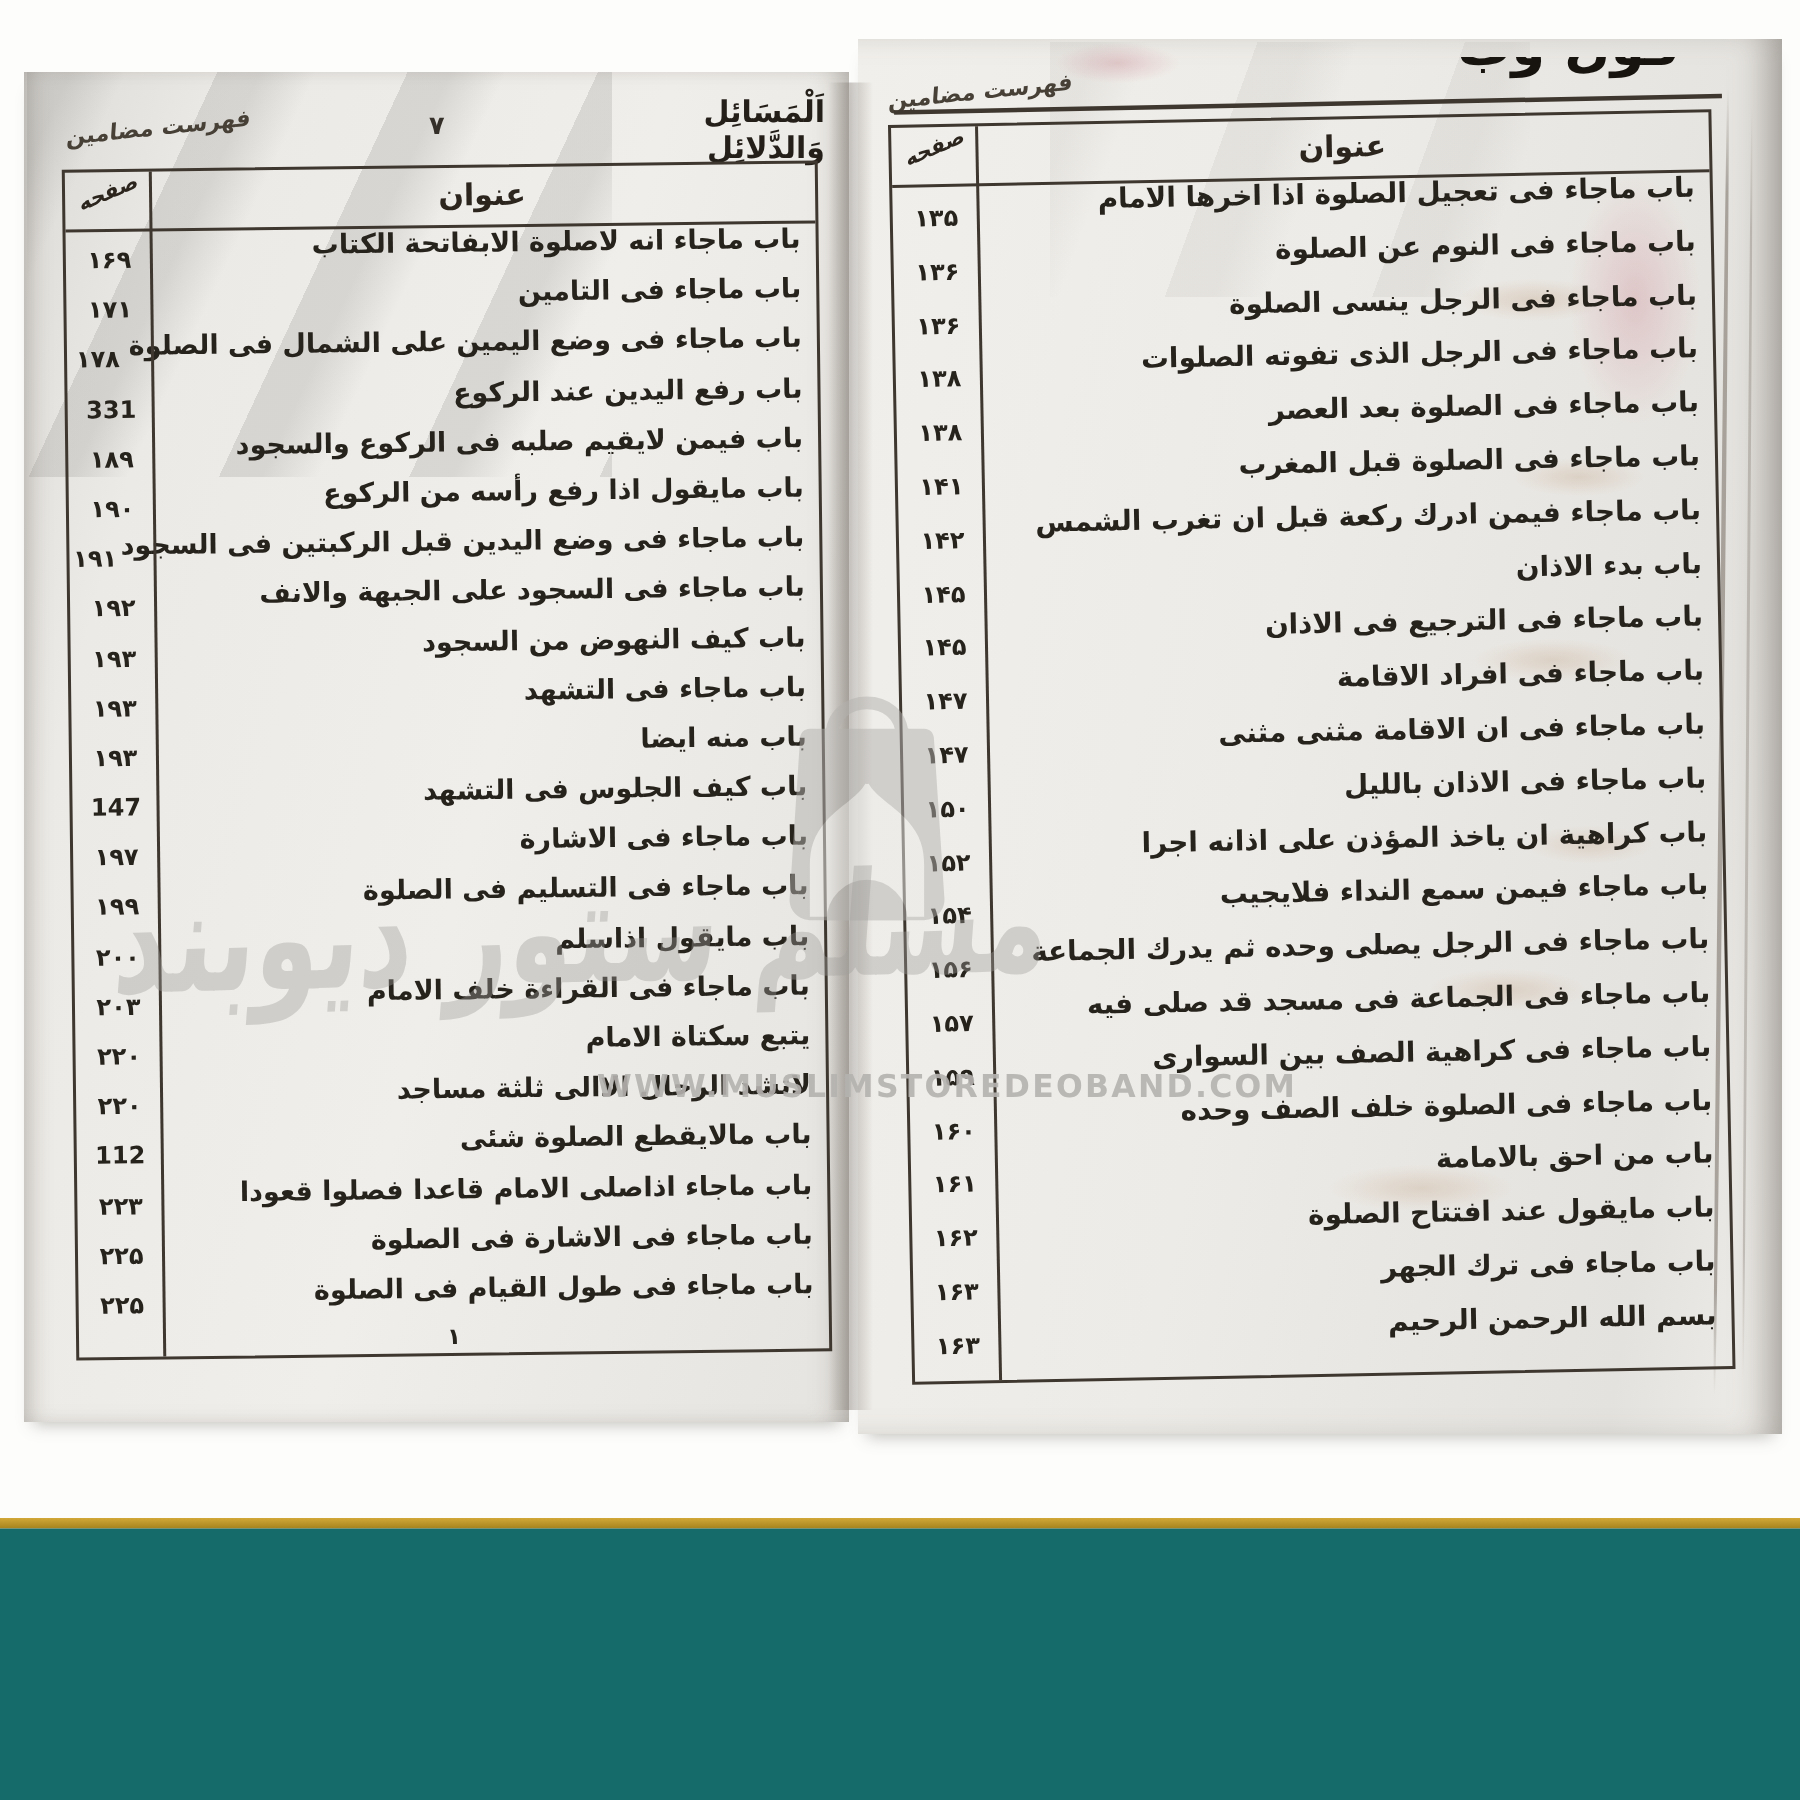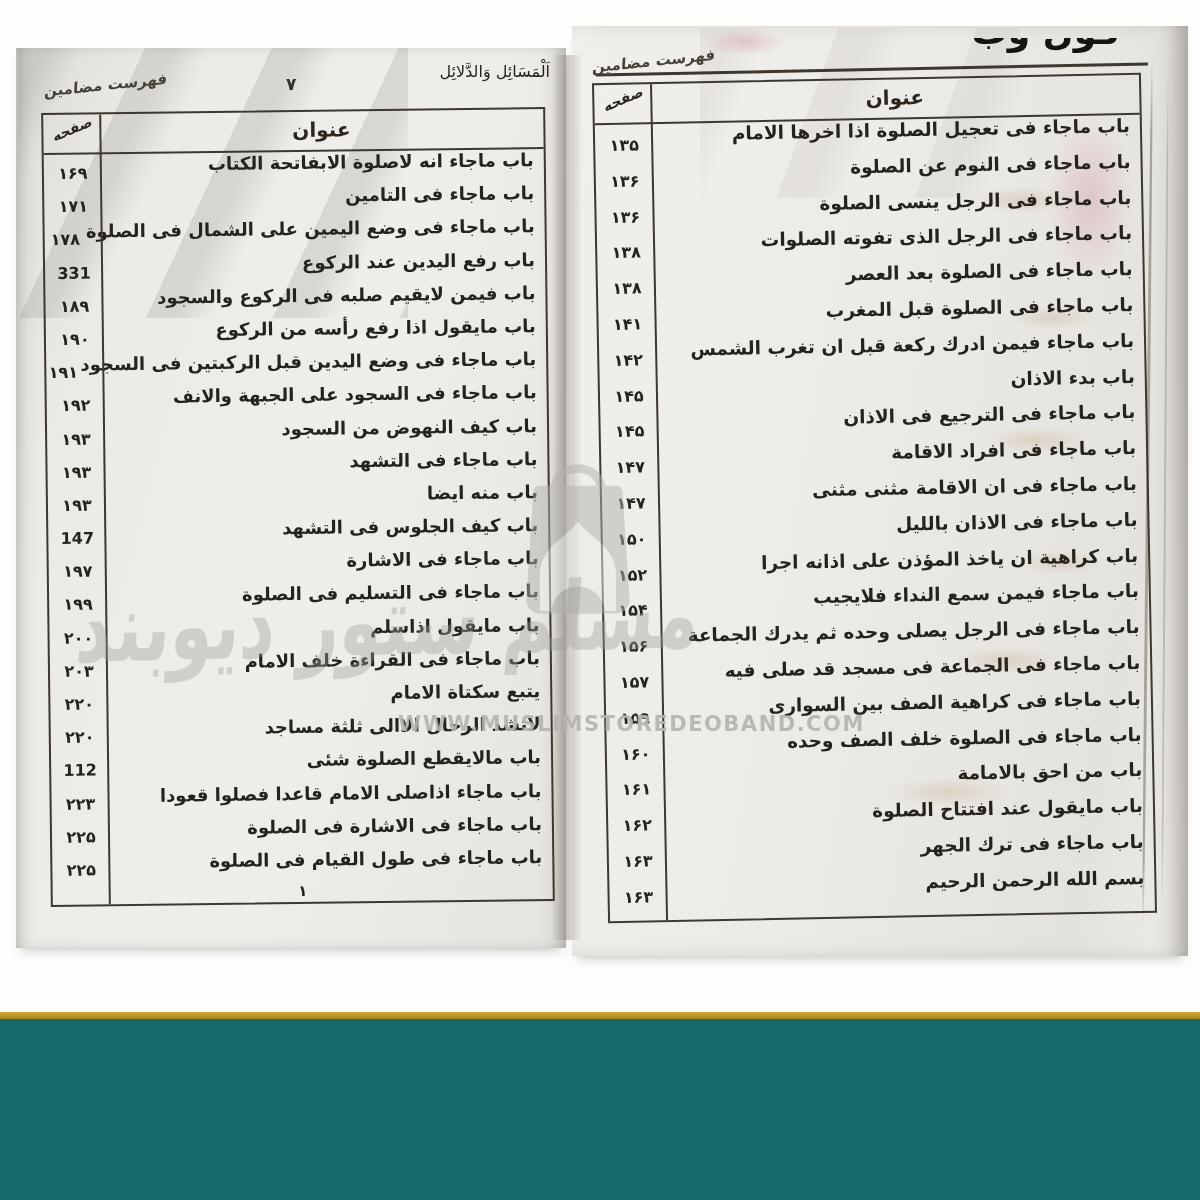--- a/index.html
+++ b/index.html
@@ -46,21 +46,21 @@
   .table-right .row{height:35.8px;}
   .table-right .ttl{font-size:18.5px;}
   .top-rule{position:absolute;left:596px;top:68px;width:552px;height:3px;background:#3e372f;transform:rotate(-1.15deg);}
   .foot-mark{position:absolute;left:0;right:0;bottom:2px;text-align:center;font-size:15px;
       font-weight:bold;color:#26221c;}
 
   
   .hand-label{position:absolute;font-size:15px;font-weight:600;color:#464037;
       transform:rotate(-6deg) skewX(-10deg);direction:rtl;}
   .book-title{position:absolute;left:392px;top:62px;width:158px;text-align:right;direction:rtl;
-      font-size:16px;font-weight:normal;color:#241f19;}
+      font-size:20px;font-weight:bold;color:#241f19;}
   .folio{position:absolute;left:286px;top:74px;font-size:17px;font-weight:bold;color:#36302a;}
   .frag{position:absolute;left:950px;top:38px;width:170px;height:20px;overflow:hidden;}
   .frag span{display:block;margin-top:-27px;font-size:36px;font-weight:bold;color:#17130e;
       direction:rtl;text-align:right;}
 
   
   .wm{position:absolute;pointer-events:none;}
   .wm-callig{left:368px;top:566px;width:460px;text-align:center;direction:rtl;white-space:nowrap;
       font-size:96px;font-weight:bold;color:#a09e9b;opacity:.38;
       transform:scaleX(.72) skewX(-7deg) rotate(-1deg);transform-origin:left center;}

